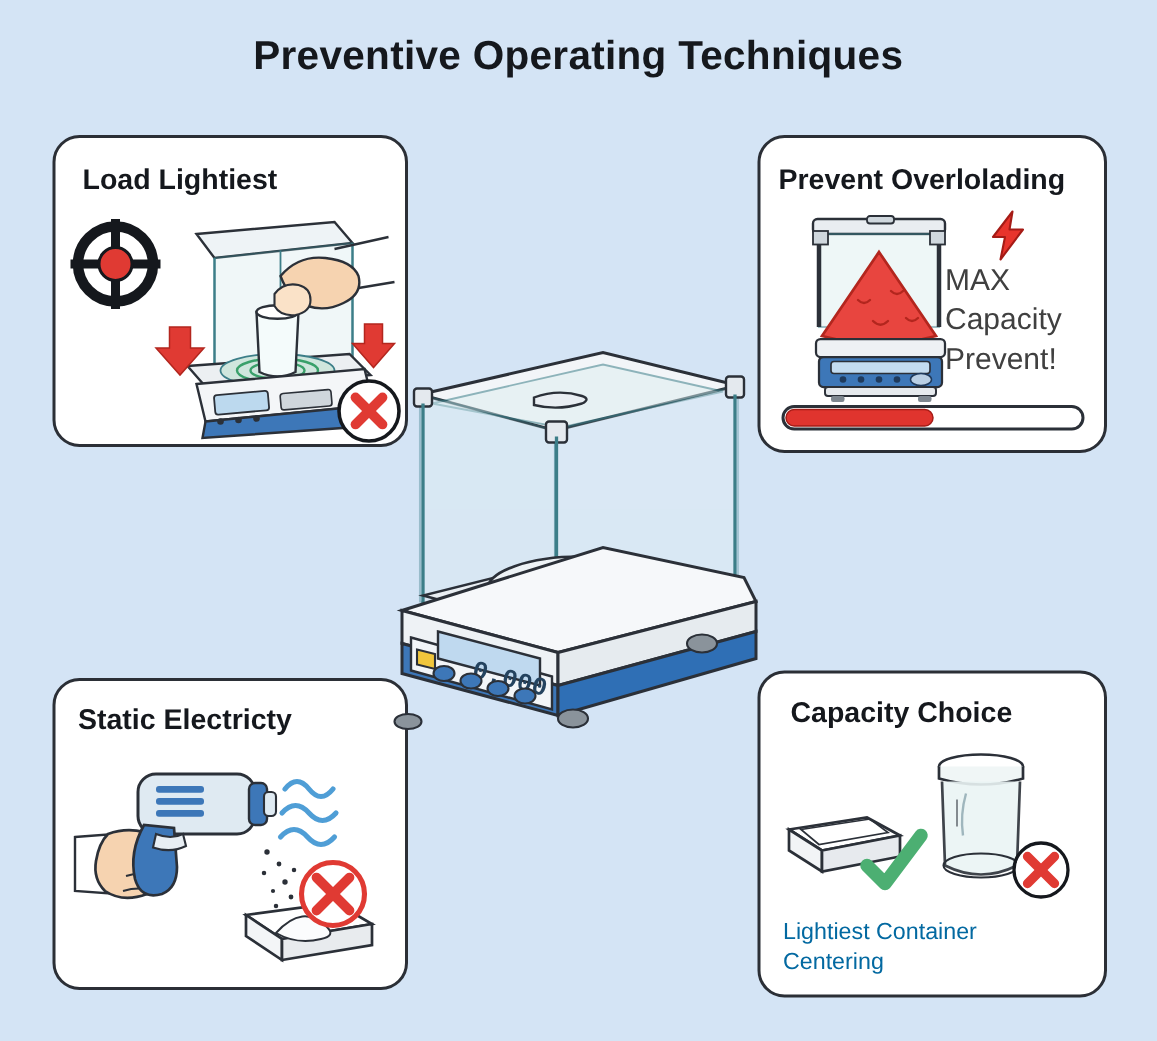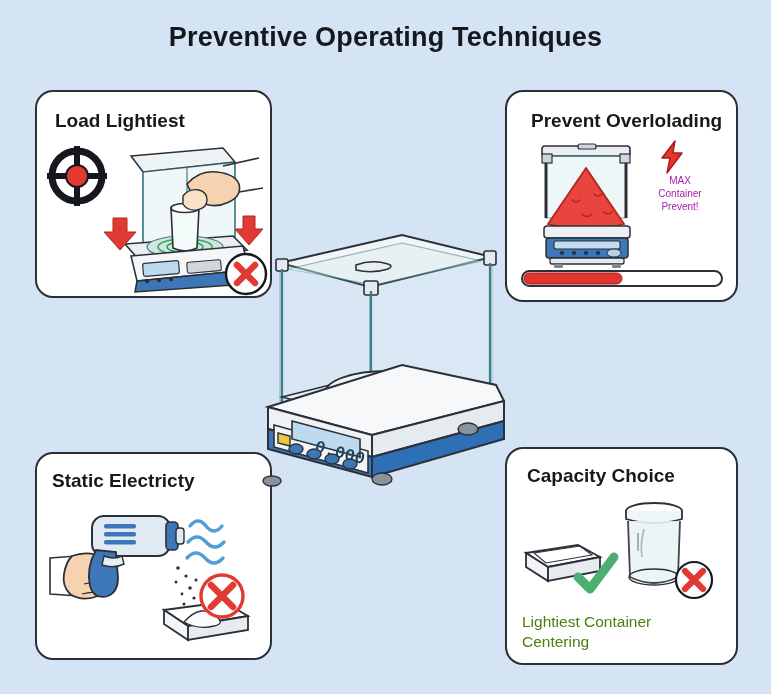--- a/index.html
+++ b/index.html
@@ -39,29 +39,28 @@
   .card-title {
     position: absolute;
     font-size: 19px;
     font-weight: bold;
     color: #15181d;
     white-space: nowrap;
   }
   .card-caption {
     position: absolute;
     font-size: 15.5px;
-    color: #4d7c0f;
+    color: #0369a1;
     line-height: 1.28;
   }
   .card-note {
     position: absolute;
-    font-size: 10px;
-    color: #a21caf;
+    font-size: 20px;
+    color: #404040;
     line-height: 1.32;
-    text-align: center;
   }
   .art {
     position: absolute;
     overflow: visible;
   }
   .center-scale {
     position: absolute;
     left: 252px;
     top: 225px;
   }
@@ -127,21 +126,21 @@
     </g>
   </svg>
 
   <svg class="art" style="left:222px; top:250px;" width="48" height="48" viewBox="0 0 48 48">
     <circle cx="24" cy="24" r="20" fill="#ffffff" stroke="#15181d" stroke-width="2.4"></circle>
     <line x1="15" y1="15" x2="33" y2="33" stroke="#e03a33" stroke-width="6.5" stroke-linecap="round"></line>
     <line x1="33" y1="15" x2="15" y2="33" stroke="#e03a33" stroke-width="6.5" stroke-linecap="round"></line>
   </svg>
 
   <div class="card" id="card-overload"></div>
-  <div class="card-title" style="left:531px; top:110px;">Prevent Overlolading</div>
+  <div class="card-title" style="left:519px; top:110px;">Prevent Overlolading</div>
 
   <svg class="art" style="left:520px; top:138px;" width="135" height="130" viewBox="0 0 135 130">
 
     <rect x="22" y="8" width="88" height="10" rx="3" fill="#e9edf1" stroke="#2b3038" stroke-width="1.6"></rect>
     <rect x="26" y="18" width="80" height="62" fill="#dff0f1" opacity="0.5" stroke="#3c7e88" stroke-width="1.4"></rect>
     <line x1="26" y1="18" x2="26" y2="80" stroke="#2b3038" stroke-width="3"></line>
     <line x1="106" y1="18" x2="106" y2="80" stroke="#2b3038" stroke-width="3"></line>
     <rect x="22" y="16" width="10" height="9" fill="#cfd7dd" stroke="#2b3038" stroke-width="1.2"></rect>
     <rect x="100" y="16" width="10" height="9" fill="#cfd7dd" stroke="#2b3038" stroke-width="1.2"></rect>
     <rect x="58" y="6" width="18" height="5" rx="2" fill="#cfd7dd" stroke="#2b3038" stroke-width="1.2"></rect>
@@ -166,21 +165,21 @@
     <rect x="34" y="126" width="9" height="4" rx="1.5" fill="#7e8790"></rect>
     <rect x="92" y="126" width="9" height="4" rx="1.5" fill="#7e8790"></rect>
   </svg>
 
   <svg class="art" style="left:655px; top:140px;" width="34" height="34" viewBox="0 0 34 34">
     <path d="M20,1 L7,18 L15,18 L12,33 L27,13 L18,13 Z" fill="#e8342c" stroke="#a51b16" stroke-width="1.4" stroke-linejoin="round"></path>
   </svg>
 
   <div class="card-note" style="left:630px; top:174px; width:100px;">
     <div>MAX</div>
-    <div>Container</div>
+    <div>Capacity</div>
     <div>Prevent!</div>
   </div>
 
   <svg class="art" style="left:520px; top:268px;" width="205" height="22" viewBox="0 0 205 22">
     <rect x="2" y="3" width="200" height="15" rx="7.5" fill="#ffffff" stroke="#2b3038" stroke-width="2"></rect>
     <rect x="4" y="5" width="98" height="11" rx="5.5" fill="#e0342e" stroke="#a51b16" stroke-width="1"></rect>
   </svg>
 
   <div class="card" id="card-static"></div>
   <div class="card-title" style="left:52px; top:470px;">Static Electricty</div>

